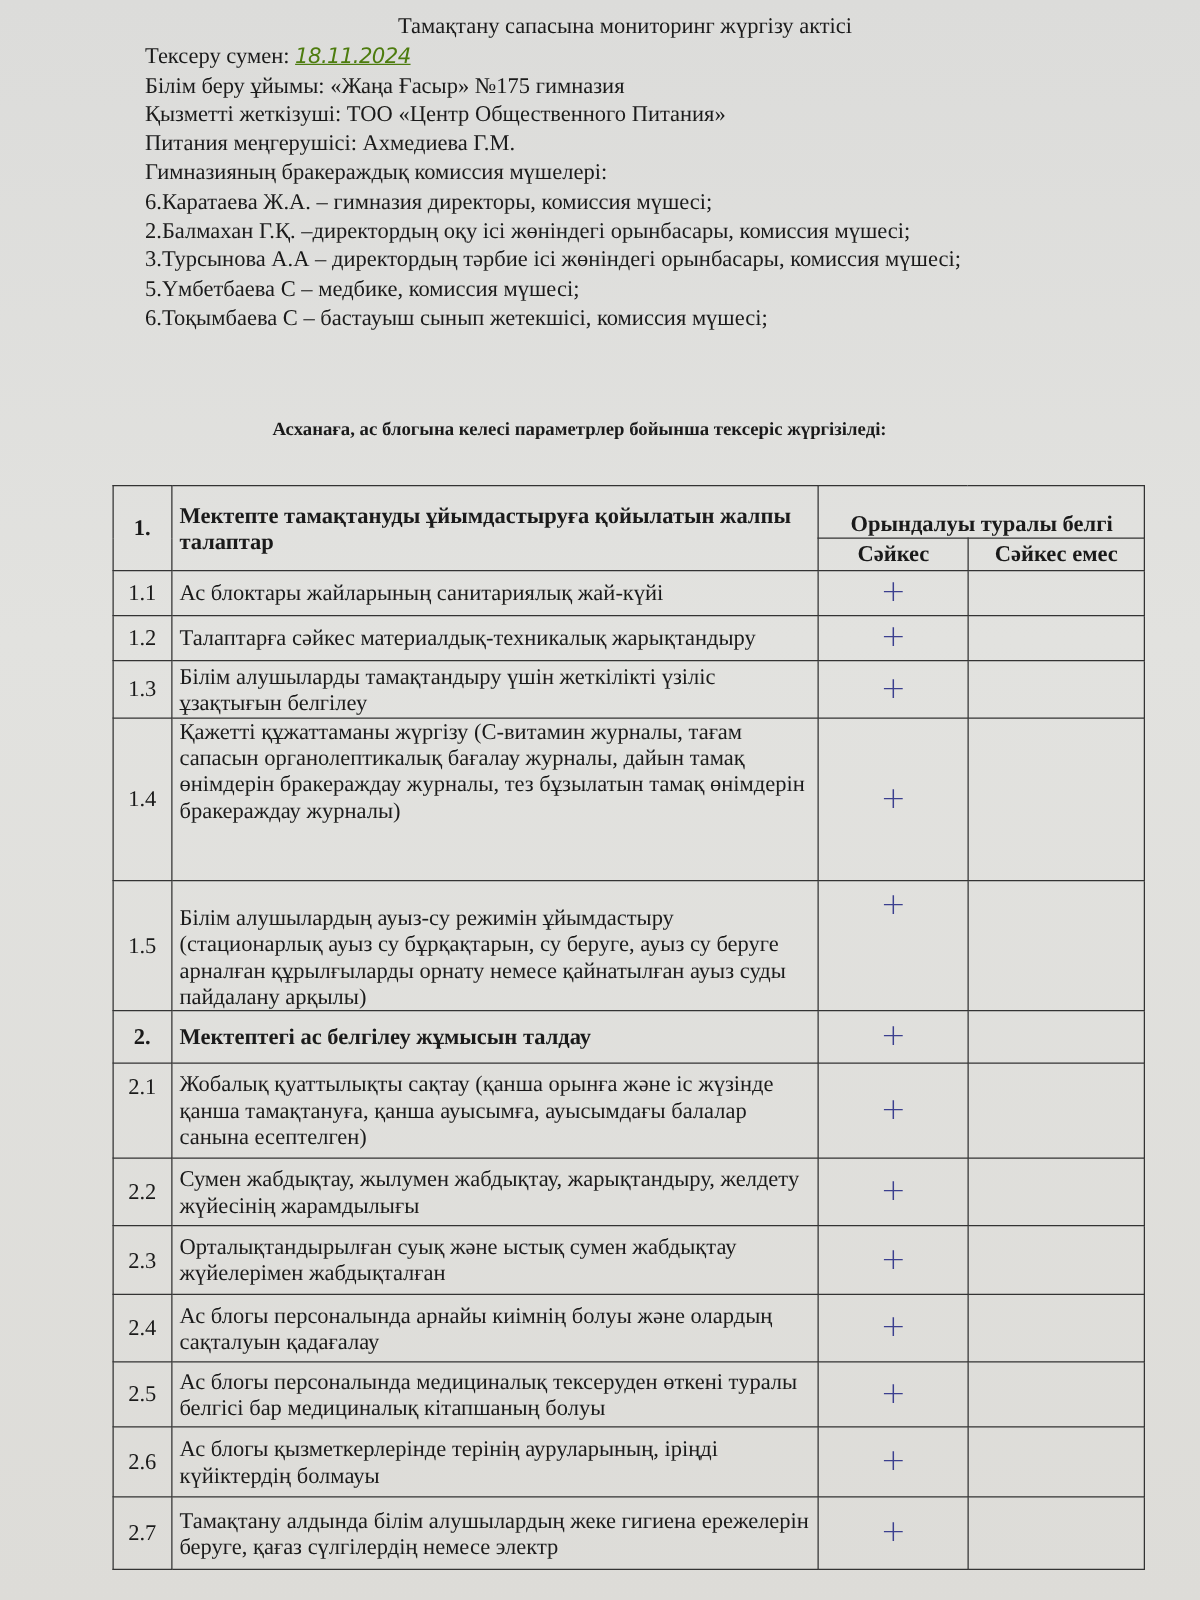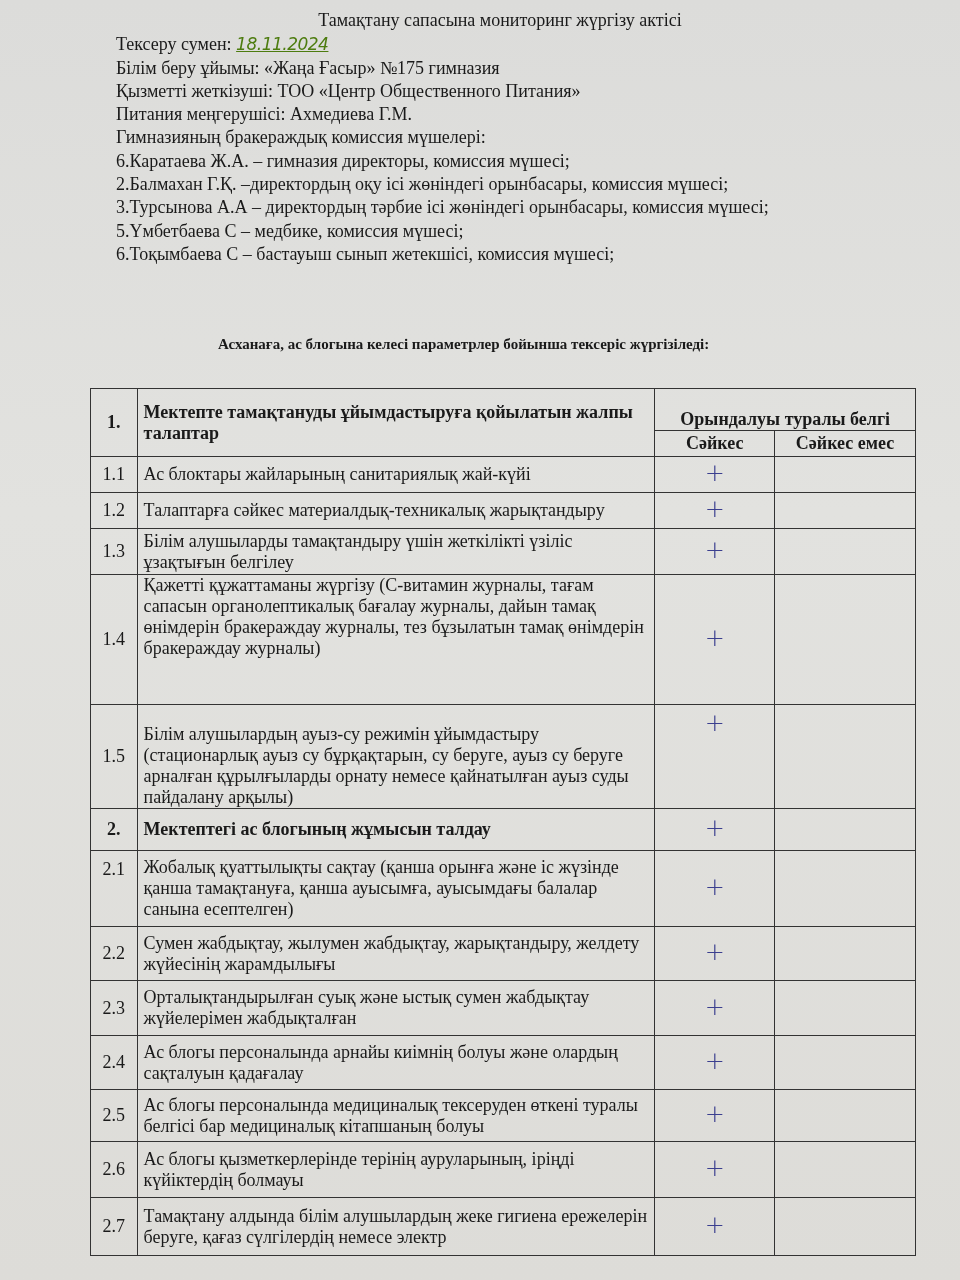--- a/index.html
+++ b/index.html
@@ -99,21 +99,21 @@
     </tr>
     <tr style="height:104px">
       <td class="num">1.5</td>
       <td class="req" style="vertical-align:bottom">Білім алушылардың ауыз-су режимін ұйымдастыру (стационарлық ауыз су бұрқақтарын, су беруге, ауыз су беруге арналған құрылғыларды орнату немесе қайнатылған ауыз суды пайдалану арқылы)</td>
       <td class="ok" style="vertical-align:top;padding-top:8px"><span class="mark">+</span></td>
       <td class="notok"></td>
     </tr>
 
     <tr style="height:42px">
       <td class="num bold">2.</td>
-      <td class="req bold">Мектептегі ас блогының жұмысын талдау</td>
+      <td class="req bold">Мектептегі ас белгілеу жұмысын талдау</td>
       <td class="ok"><span class="mark">+</span></td>
       <td class="notok"></td>
     </tr>
 
     <tr style="height:76px">
       <td class="num" style="vertical-align:top;padding-top:8px">2.1</td>
       <td class="req">Жобалық қуаттылықты сақтау (қанша орынға және іс жүзінде қанша тамақтануға, қанша ауысымға, ауысымдағы балалар санына есептелген)</td>
       <td class="ok"><span class="mark">+</span></td>
       <td class="notok"></td>
     </tr>

